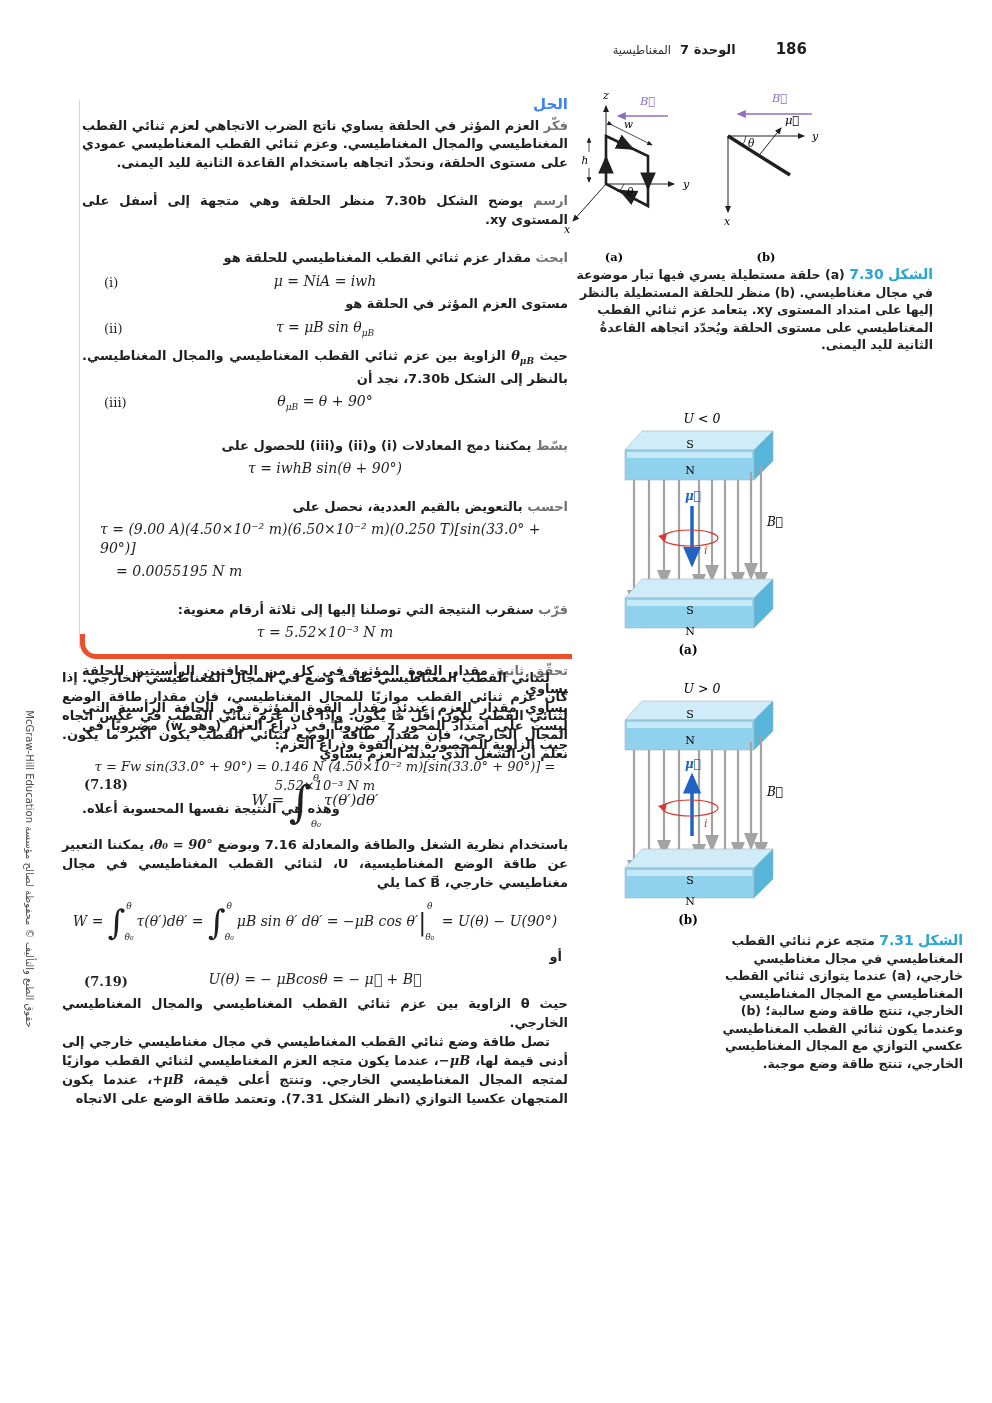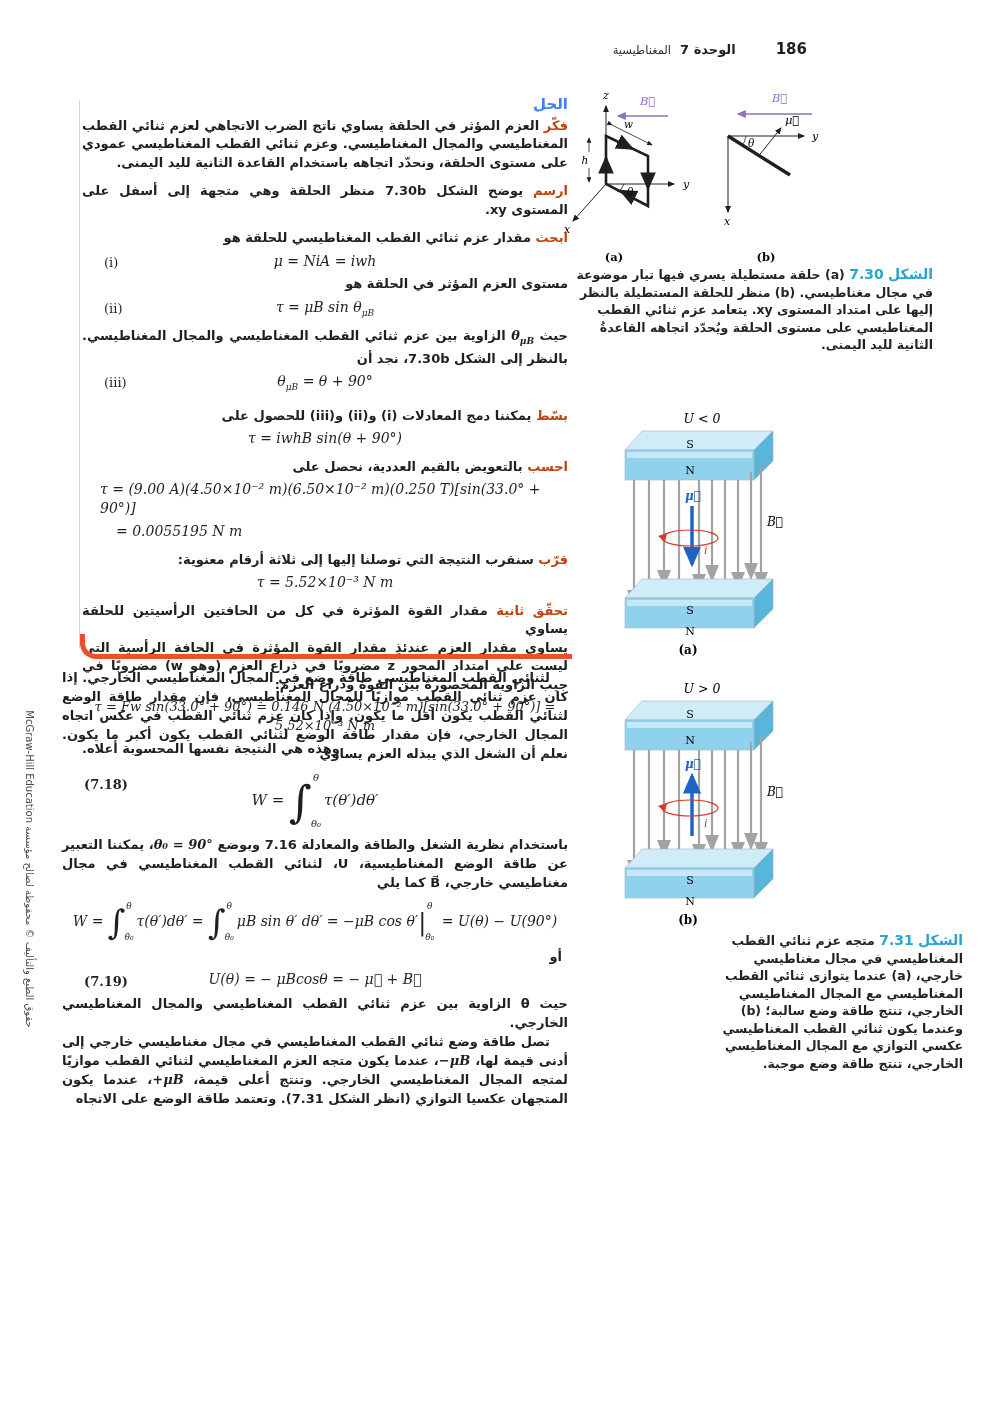--- a/index.html
+++ b/index.html
@@ -12,22 +12,22 @@
   .pnum{font-weight:bold;font-size:15px;margin-left:40px;}
   .utitle{font-weight:bold;font-size:13px;margin-left:9px;}
   .usub{font-size:11.5px;color:#2b2b2b;}
   
   .colrule{position:absolute;left:79px;top:100px;width:1px;height:548px;background:#d6d6d6;}
   .solution{position:absolute;left:82px;top:95px;width:486px;direction:rtl;
             font-size:13px;line-height:18.5px;text-align:justify;font-weight:700;}
   .theory{position:absolute;left:62px;top:668px;width:506px;direction:rtl;
           font-size:13px;line-height:19px;text-align:justify;font-weight:700;}
   .soltitle{color:#3b82f6;font-weight:bold;font-size:15px;margin-bottom:3px;}
-  .kw{color:#c2410c;font-weight:bold;}
-  .step{margin-top:10px;}
+  .kw{color:#737373;font-weight:bold;}
+  .step{margin-top:20px;}
   .indent{text-indent:18px;}
   
   .eqrow{position:relative;direction:ltr;text-align:center;margin:4px 0 5px 0;
          font-family:"DejaVu Serif",serif;font-style:italic;font-size:14px;font-weight:400;}
   .eqrow sub{font-size:9px;}
   .eqlabel{position:absolute;left:22px;top:2px;font-style:normal;font-size:13px;}
   .eqlabel.bold{font-weight:bold;font-style:normal;}
   .smallpad{margin-top:1px;margin-bottom:1px;}
   .var{font-family:"DejaVu Serif",serif;font-style:italic;}
   .int{font-style:normal;font-size:34px;line-height:0;vertical-align:-8px;}

